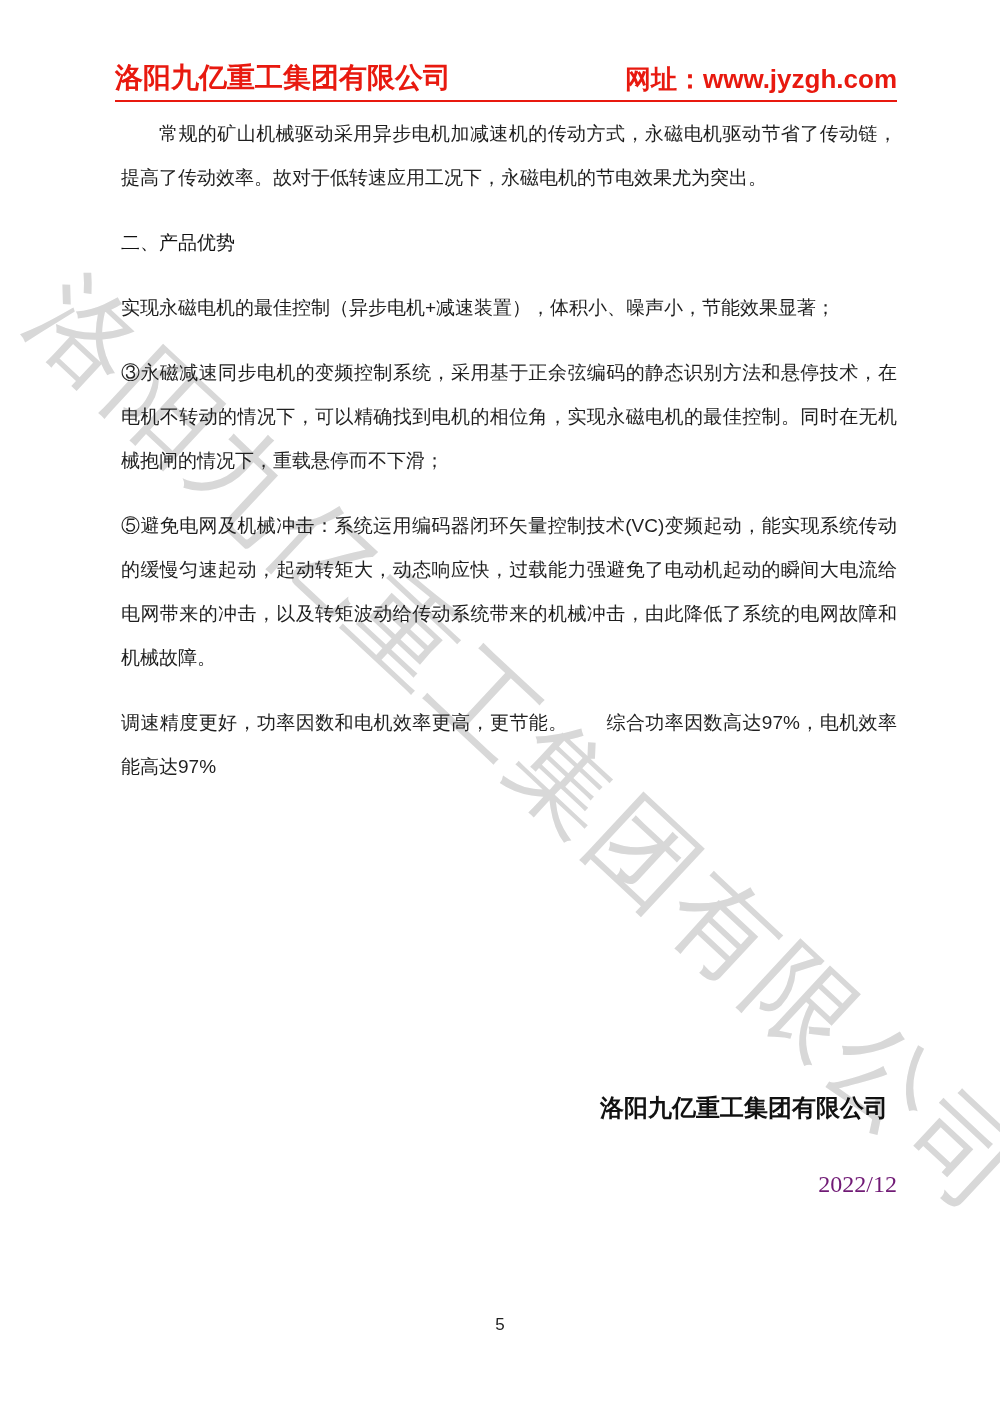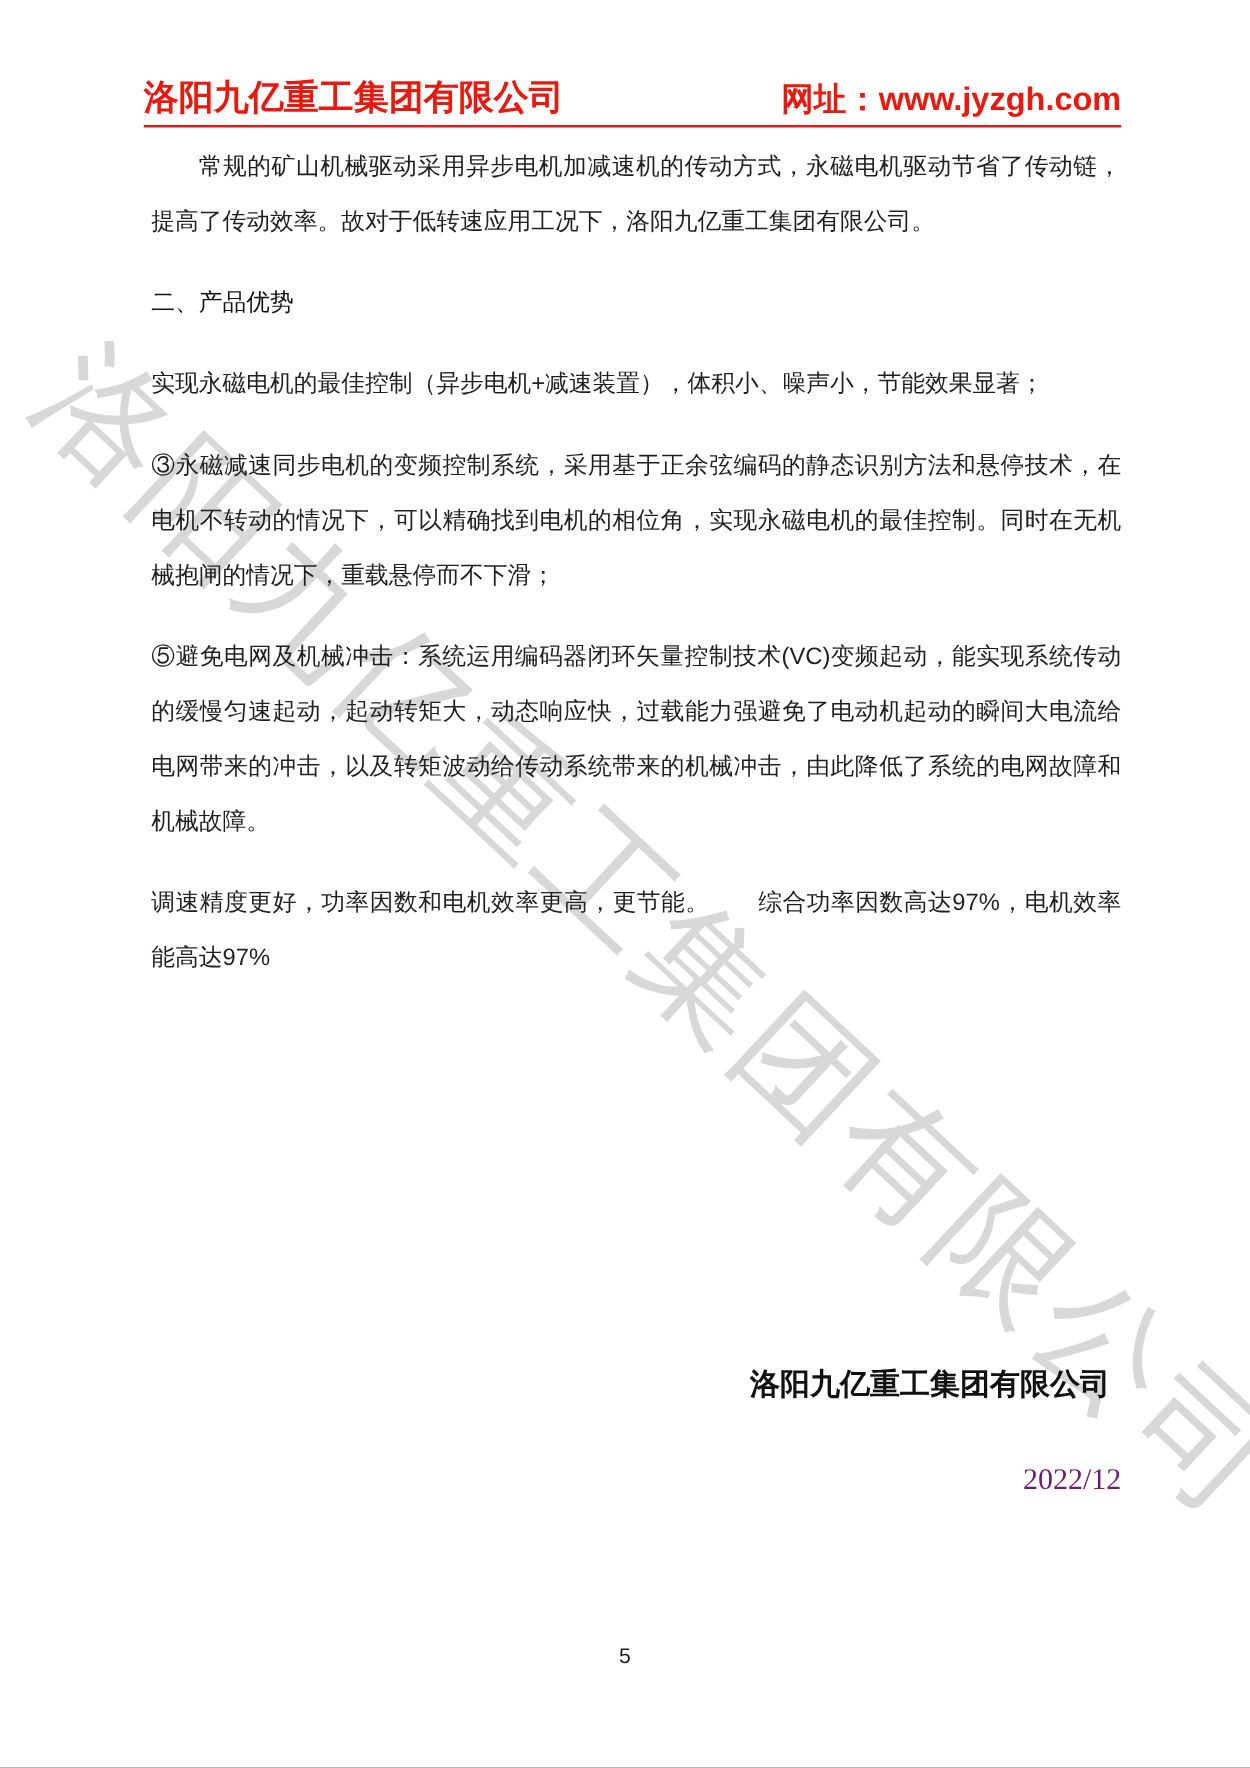--- a/index.html
+++ b/index.html
@@ -112,21 +112,21 @@
 <div class="page">
 
   <div class="watermark">洛阳九亿重工集团有限公司</div>
 
   <div class="header">
     <span class="header-title">洛阳九亿重工集团有限公司</span>
     <span class="header-url">网址：www.jyzgh.com</span>
   </div>
 
   <div class="content">
-    <div class="para indent">常规的矿山机械驱动采用异步电机加减速机的传动方式，永磁电机驱动节省了传动链，提高了传动效率。故对于低转速应用工况下，洛阳九亿重工集团有限公司。</div>
+    <div class="para indent">常规的矿山机械驱动采用异步电机加减速机的传动方式，永磁电机驱动节省了传动链，提高了传动效率。故对于低转速应用工况下，永磁电机的节电效果尤为突出。</div>
     <h2 class="heading">二、产品优势</h2>
     <div class="para">实现永磁电机的最佳控制（异步电机+减速装置），体积小、噪声小，节能效果显著；</div>
     <div class="para">③永磁减速同步电机的变频控制系统，采用基于正余弦编码的静态识别方法和悬停技术，在电机不转动的情况下，可以精确找到电机的相位角，实现永磁电机的最佳控制。同时在无机械抱闸的情况下，重载悬停而不下滑；</div>
     <div class="para">⑤避免电网及机械冲击：系统运用编码器闭环矢量控制技术(VC)变频起动，能实现系统传动的缓慢匀速起动，起动转矩大，动态响应快，过载能力强避免了电动机起动的瞬间大电流给电网带来的冲击，以及转矩波动给传动系统带来的机械冲击，由此降低了系统的电网故障和机械故障。</div>
     <div class="para">调速精度更好，功率因数和电机效率更高，更节能。　　综合功率因数高达97%，电机效率能高达97%</div>
   </div>
 
   <div class="footer-company">洛阳九亿重工集团有限公司</div>
   <div class="footer-date">2022/12</div>
   <div class="page-number">5</div>

